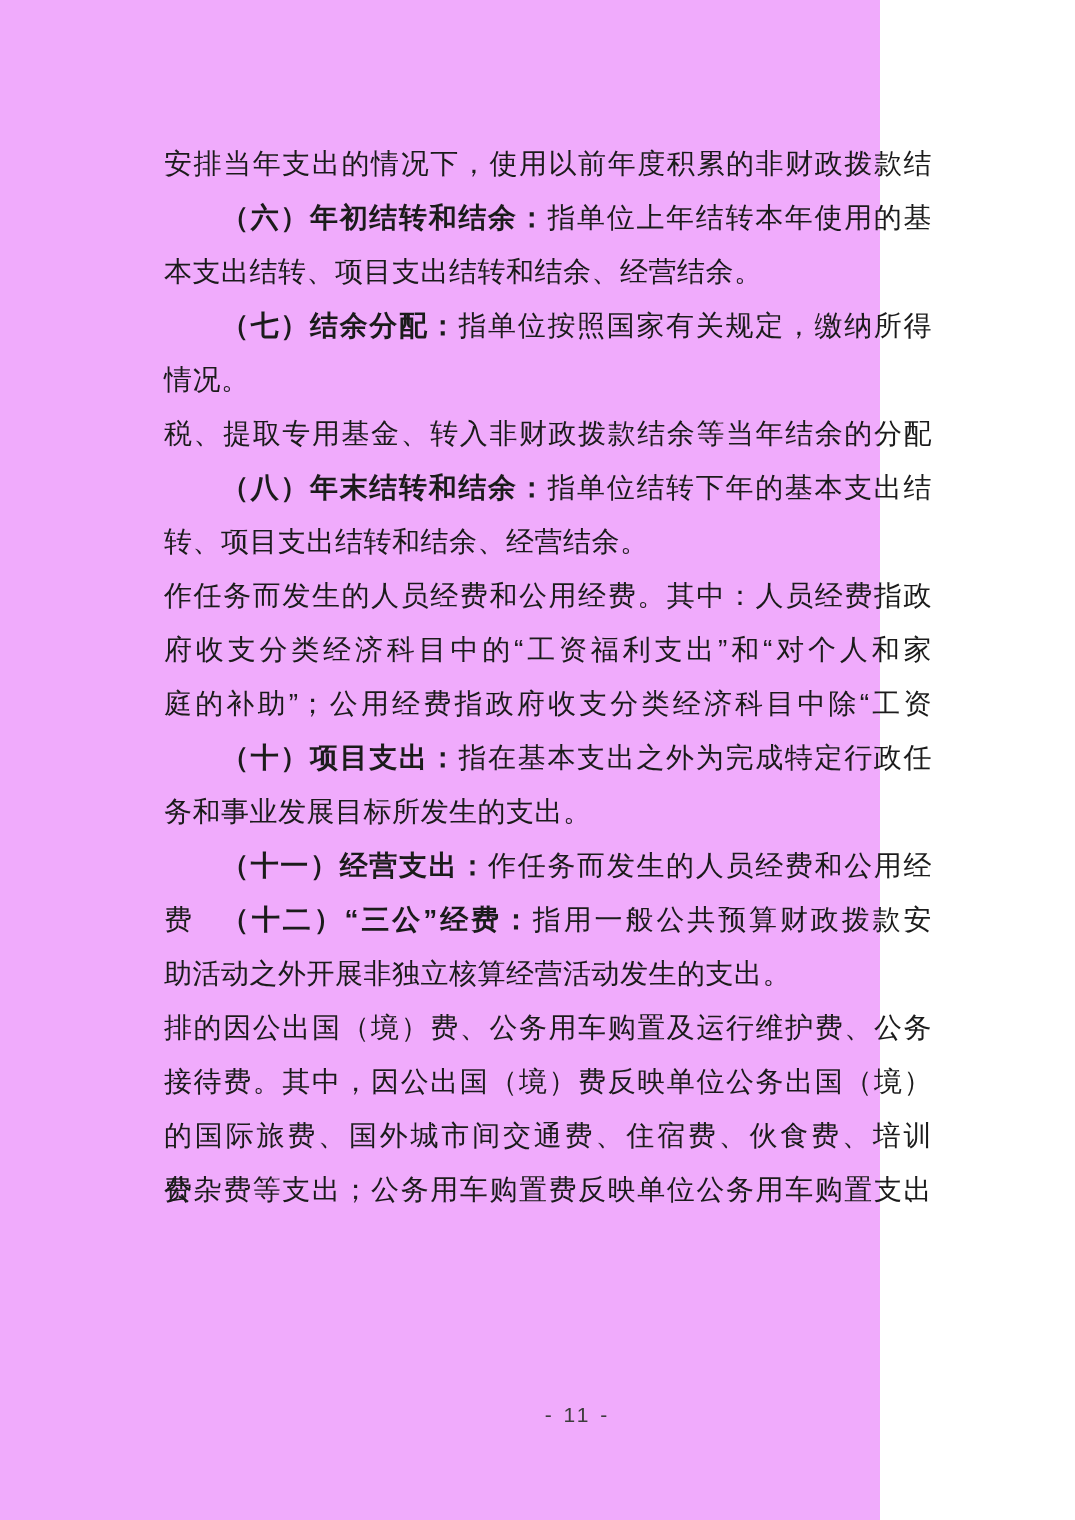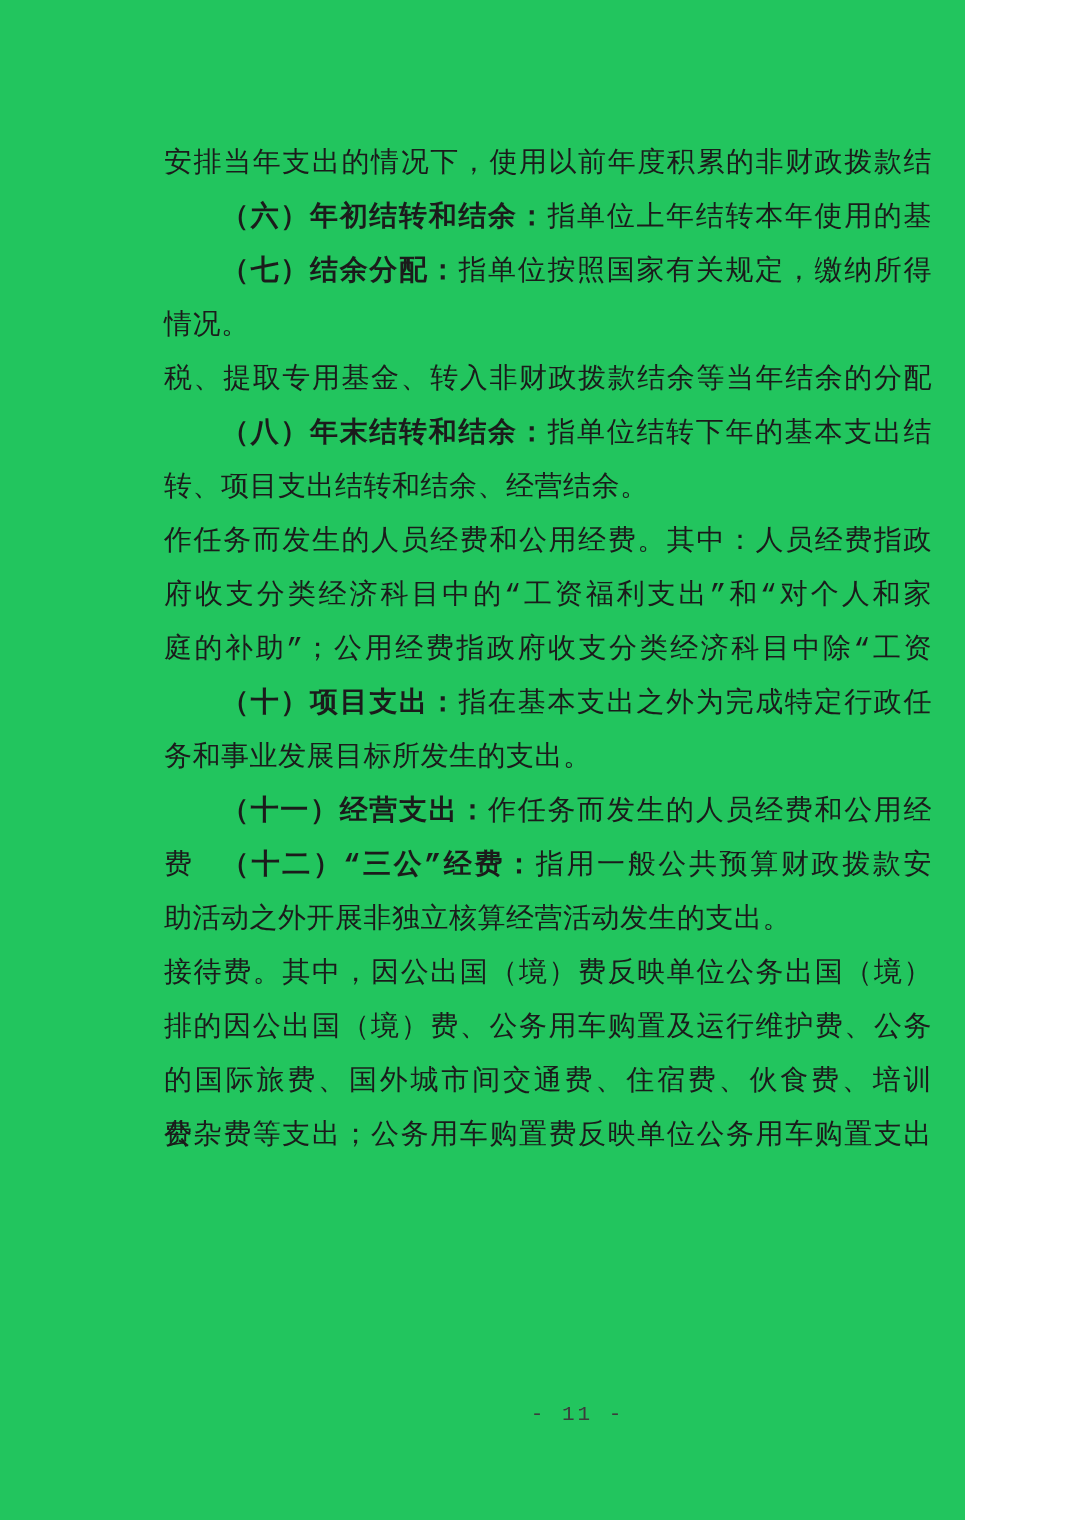--- a/index.html
+++ b/index.html
@@ -7,24 +7,24 @@
     padding: 0;
     background: #ffffff;
   }
   body {
     width: 1075px;
     height: 1520px;
     overflow: hidden;
   }
   .page {
     position: relative;
-    width: 965px;
+    width: 880px;
     height: 1520px;
-    background: #22c55e;
-    font-family: Liberation Mono, monospace;
+    background: #f0abfc;
+    font-family: Liberation Sans, sans-serif;
     color: #1b1b1b;
   }
   .content {
     position: absolute;
     left: 164px;
     top: 137px;
     width: 768px;
   }
   .ln {
     height: 54px;
@@ -59,41 +59,42 @@
 </style>
 </head>
 <body>
 
 <div class="page">
   <main class="content">
 
     <div class="ln"><span>安排当年支出的情况下，使用以前年度积累的非财政拨款结</span></div>
 
     <div class="ln indent"><span class="lead">（六）年初结转和结余：</span><span>指单位上年结转本年使用的基</span></div>
+    <div class="ln short"><span>本支出结转、项目支出结转和结余、经营结余。</span></div>
 
     <div class="ln indent"><span class="lead">（七）结余分配：</span><span>指单位按照国家有关规定，缴纳所得</span></div>
     <div class="ln short"><span>情况。</span></div>
     <div class="ln"><span>税、提取专用基金、转入非财政拨款结余等当年结余的分配</span></div>
 
     <div class="ln indent"><span class="lead">（八）年末结转和结余：</span><span>指单位结转下年的基本支出结</span></div>
     <div class="ln short"><span>转、项目支出结转和结余、经营结余。</span></div>
 
     <div class="ln"><span>作任务而发生的人员经费和公用经费。其中：人员经费指政</span></div>
     <div class="ln"><span>府收支分类经济科目中的“工资福利支出”和“对个人和家</span></div>
     <div class="ln"><span>庭的补助”；公用经费指政府收支分类经济科目中除“工资</span></div>
 
     <div class="ln indent"><span class="lead">（十）项目支出：</span><span>指在基本支出之外为完成特定行政任</span></div>
     <div class="ln short"><span>务和事业发展目标所发生的支出。</span></div>
 
     <div class="ln indent"><span class="lead">（十一）经营支出：</span><span>作任务而发生的人员经费和公用经费</span></div>
     <div class="ln indent"><span class="lead">（十二）“三公”经费：</span><span>指用一般公共预算财政拨款安</span></div>
 
     <div class="ln short"><span>助活动之外开展非独立核算经营活动发生的支出。</span></div>
+    <div class="ln"><span>排的因公出国（境）费、公务用车购置及运行维护费、公务</span></div>
     <div class="ln"><span>接待费。其中，因公出国（境）费反映单位公务出国（境）</span></div>
-    <div class="ln"><span>排的因公出国（境）费、公务用车购置及运行维护费、公务</span></div>
     <div class="ln"><span>的国际旅费、国外城市间交通费、住宿费、伙食费、培训费、</span></div>
     <div class="ln"><span>公杂费等支出；公务用车购置费反映单位公务用车购置支出</span></div>
 
   </main>
 
   <footer class="footer">
     <span>- 11 -</span>
   </footer>
 </div>
 

